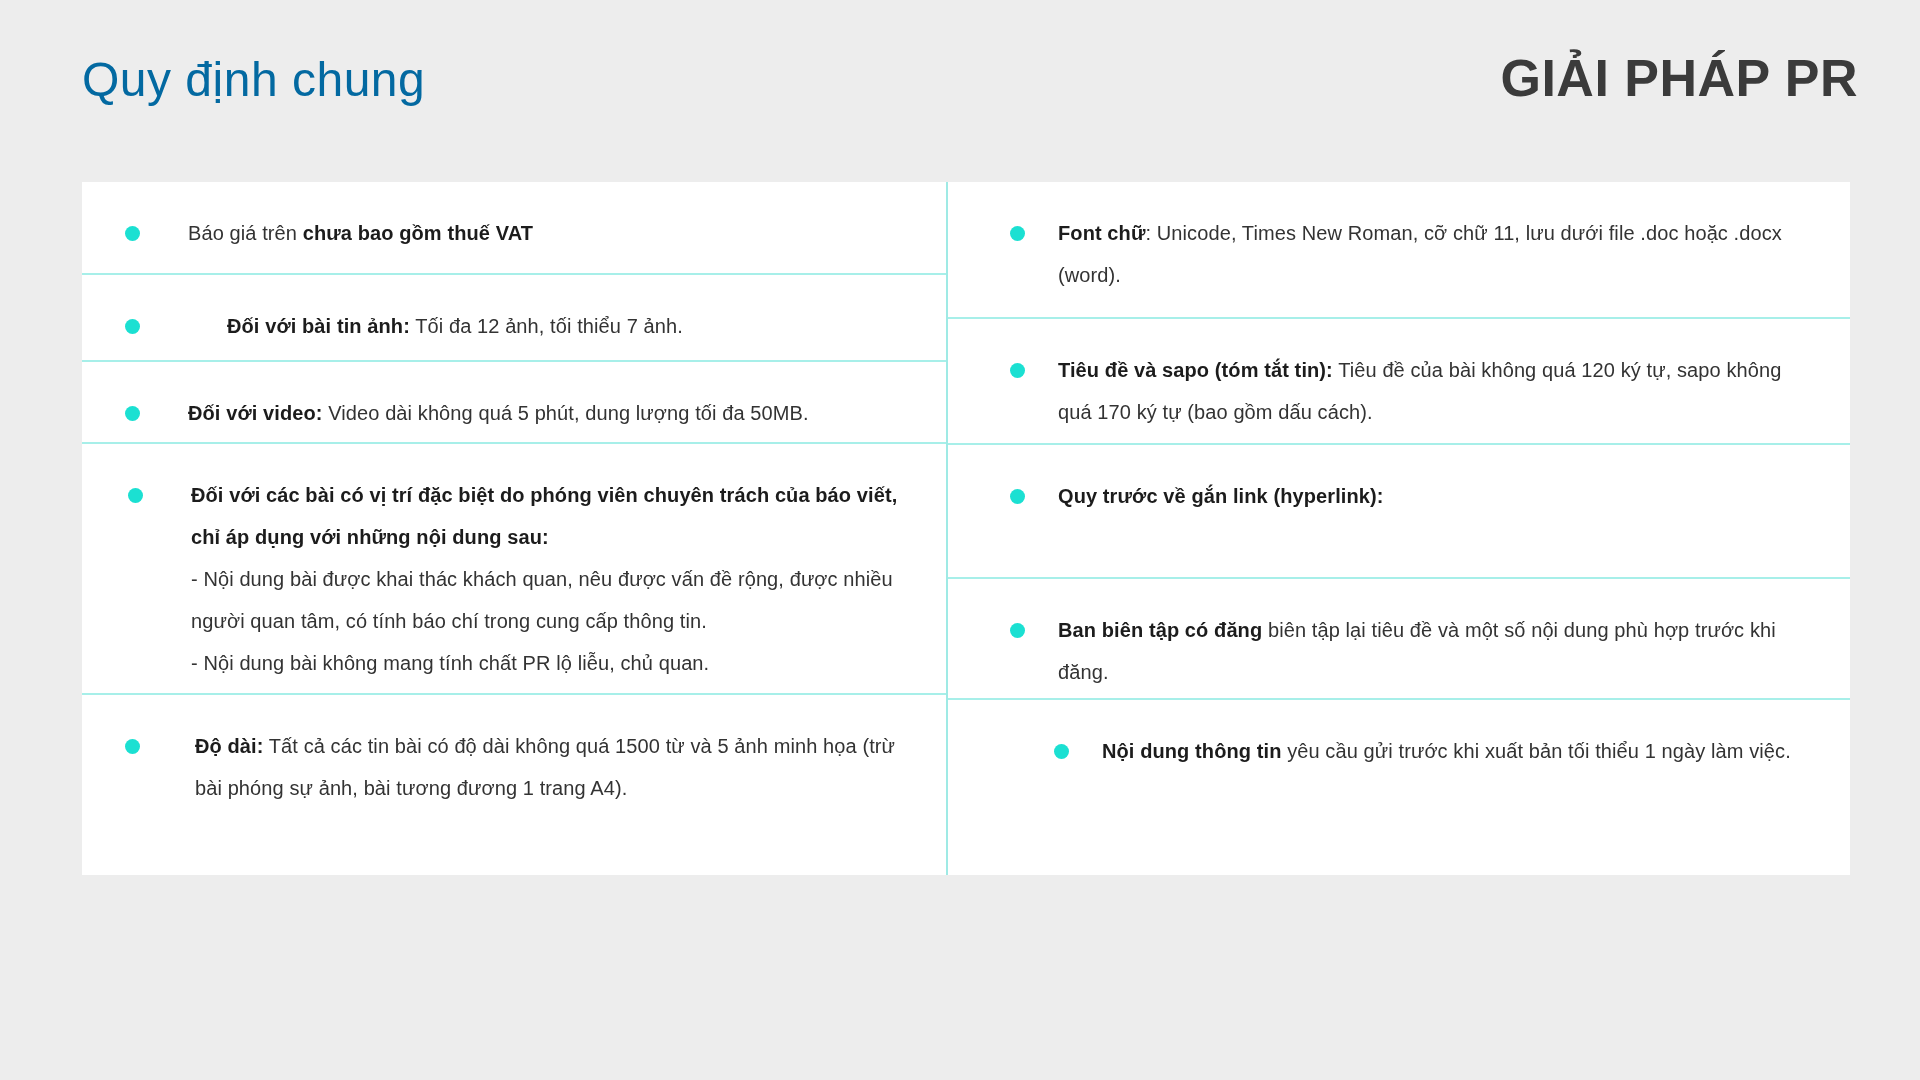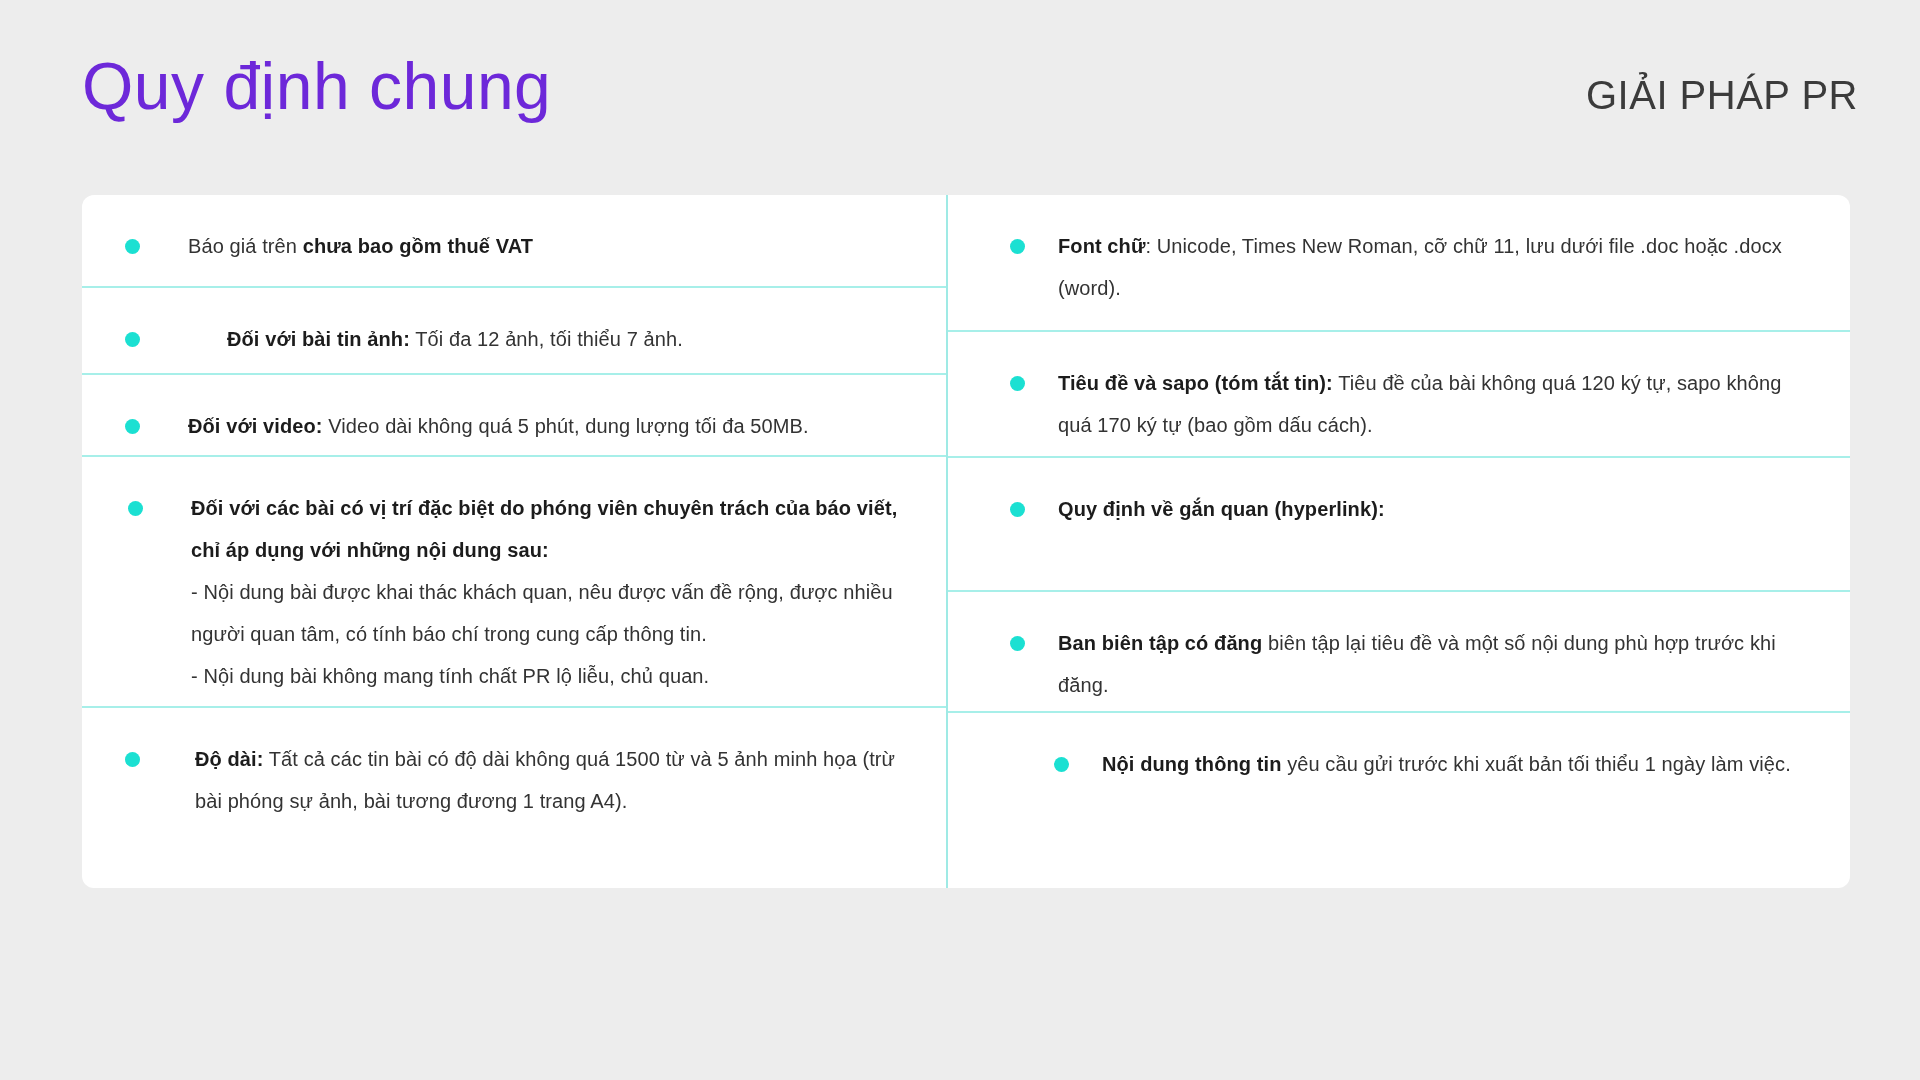--- a/index.html
+++ b/index.html
@@ -11,41 +11,40 @@
   }
   .slide { position: relative; width: 1920px; height: 1080px; }
 
   
   .header {
     position: absolute;
     left: 82px; right: 62px; top: 48px;
     display: flex; justify-content: space-between; align-items: baseline;
   }
   .page-title {
-    font-size: 66px;
+    font-size: 48px;
     font-weight: 500;
-    color: #6d28d9;
+    color: #0369a1;
     letter-spacing: 0.5px;
   }
   .brand {
-    font-size: 40px;
-    font-weight: 400;
+    font-size: 52px;
+    font-weight: 700;
     color: #3B3B3B;
     letter-spacing: 0.5px;
   }
 
   
   .card {
     position: absolute;
-    left: 82px; top: 195px;
+    left: 82px; top: 182px;
     width: 1768px; height: 693px;
     background: #FFFFFF;
     display: grid;
     grid-template-columns: 864px 1fr;
-    border-radius: 12px;
   }
   .col { display: flex; flex-direction: column; }
   .col-right { border-left: 2px solid #9FEAE5; }
 
   .row {
     border-bottom: 2px solid #A7EFE9;
     display: flex;
     align-items: flex-start;
     padding-top: 30px;
     overflow: hidden;
@@ -120,21 +119,21 @@
         <div class="row">
           <span class="bullet"></span>
           <div class="item-text"><b>Font chữ</b><span>: Unicode, Times New Roman, cỡ chữ 11, lưu dưới file .doc hoặc .docx (word).</span></div>
         </div>
         <div class="row">
           <span class="bullet"></span>
           <div class="item-text"><b>Tiêu đề và sapo (tóm tắt tin):</b><span> Tiêu đề của bài không quá 120 ký tự, sapo không quá 170 ký tự (bao gồm dấu cách).</span></div>
         </div>
         <div class="row">
           <span class="bullet"></span>
-          <div class="item-text"><b>Quy định về gắn quan (hyperlink):</b></div>
+          <div class="item-text"><b>Quy trước về gắn link (hyperlink):</b></div>
         </div>
         <div class="row">
           <span class="bullet"></span>
           <div class="item-text"><b>Ban biên tập có đăng</b><span> biên tập lại tiêu đề và một số nội dung phù hợp trước khi đăng.</span></div>
         </div>
         <div class="row">
           <span class="bullet"></span>
           <div class="item-text"><b>Nội dung thông tin</b><span> yêu cầu gửi trước khi xuất bản tối thiểu 1 ngày làm việc.</span></div>
         </div>
       </div>

